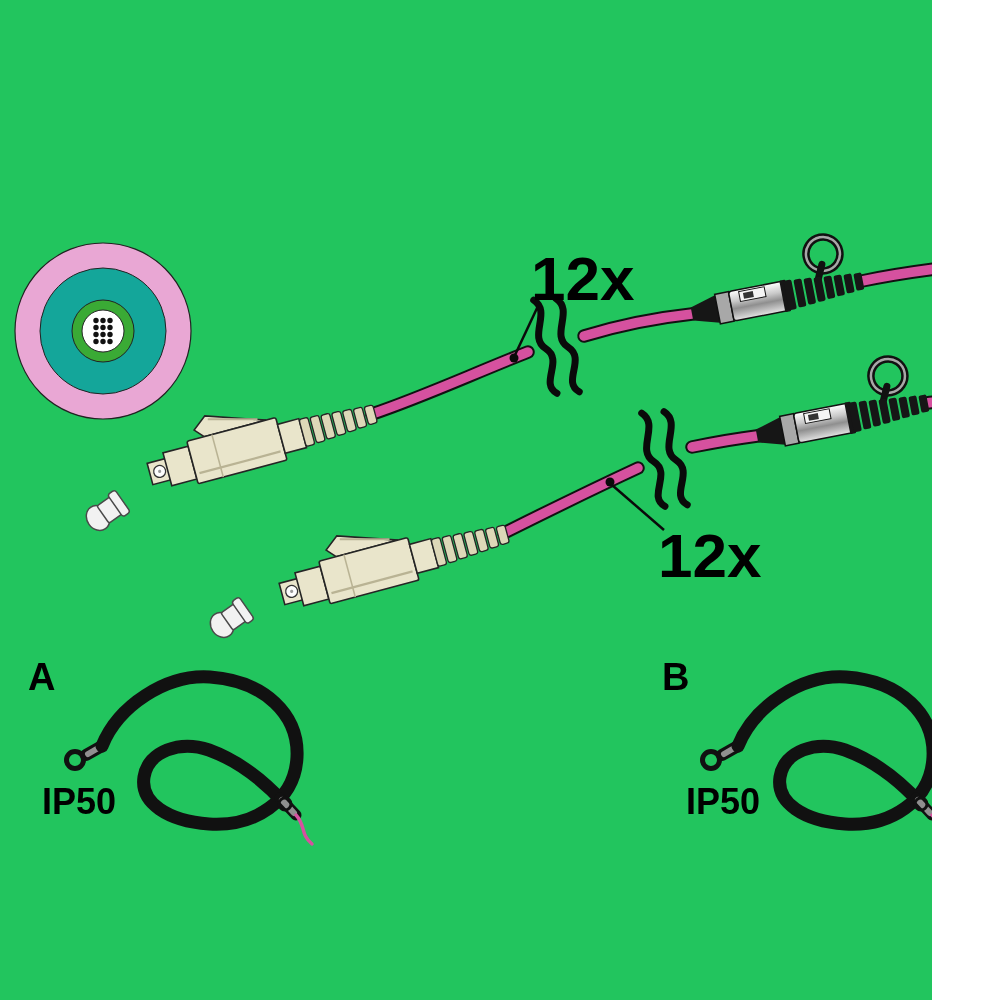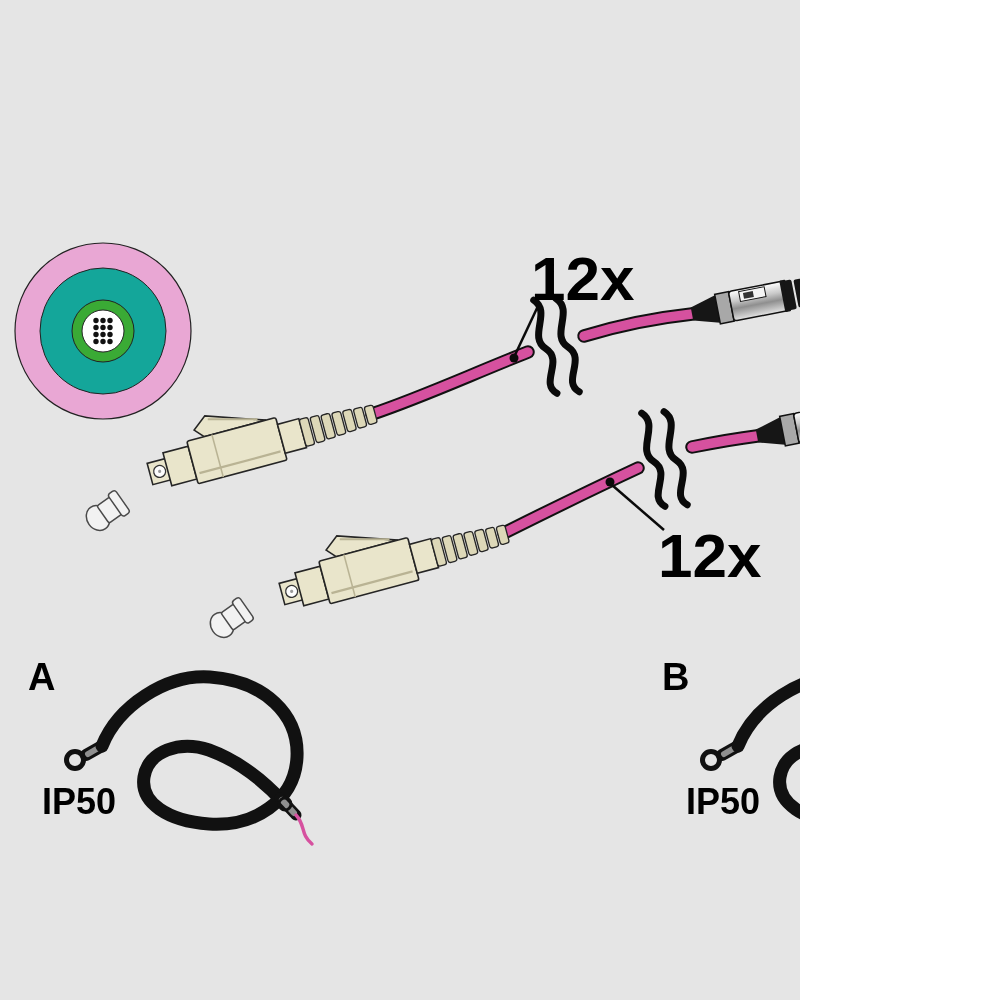--- a/index.html
+++ b/index.html
@@ -1,16 +1,16 @@
 <!DOCTYPE html>
 <html style="--cable-pink: #d6519f; --cross-outer-pink: #e9a7d4; --cross-teal: #14a69a; --cross-green: #3aaa35; --connector-beige: #e9e5cb; --connector-beige-dark: #ddd8b8; --boot-black: #161616;"><head>
 <meta charset="utf-8">
 <style>
   html,body { margin:0; padding:0; background:#ffffff; }
-  .canvas { width:800px; height:1000px; position:relative; background:#e5e5e5; overflow:hidden; }
+  .canvas { width:932px; height:1000px; position:relative; background:#22c55e; overflow:hidden; }
 
   
   .cable-under { fill:none; stroke:#111111; stroke-linecap:round; }
   .cable-over  { fill:none; stroke:var(--cable-pink,#d6519f); stroke-linecap:round; }
   .fiber-thin  { fill:none; stroke:var(--cable-pink,#d6519f); stroke-width:3.5; stroke-linecap:round; }
 
   
   .cs-outer { fill:var(--cross-outer-pink,#e9a7d4); stroke:#222; stroke-width:1.2; }
   .cs-teal  { fill:var(--cross-teal,#14a69a);  stroke:#222; stroke-width:1; }
   .cs-green { fill:var(--cross-green,#3aaa35); stroke:#222; stroke-width:1; }

